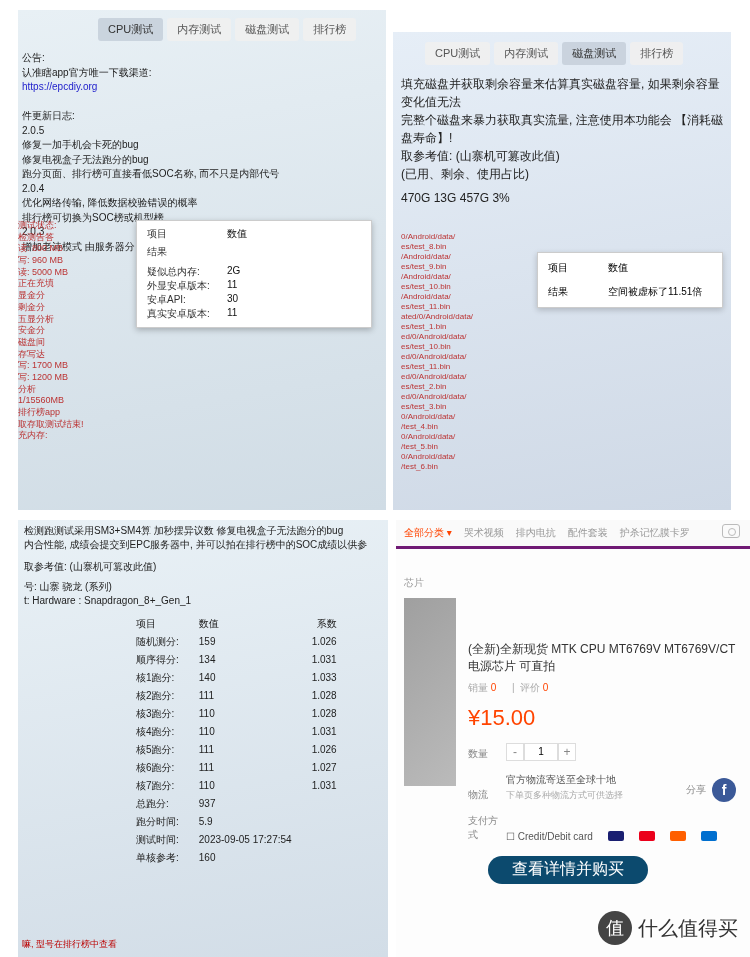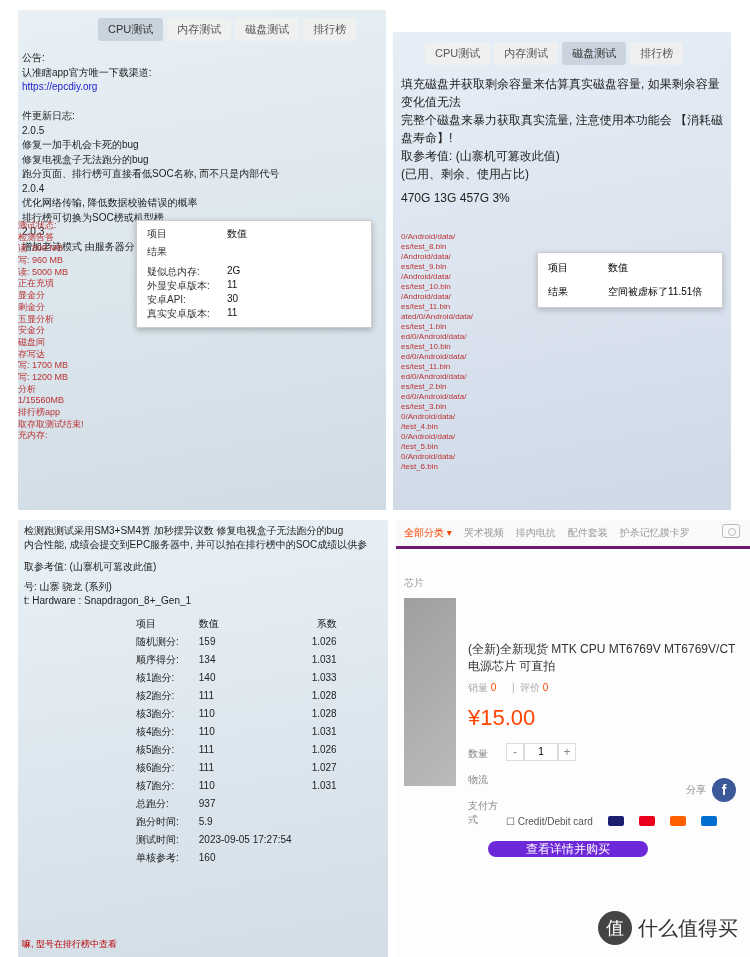--- a/index.html
+++ b/index.html
@@ -114,23 +114,23 @@
 .q4 .row .lbl { width: 38px; }
 .q4 .qtybox { display: flex; align-items: center; }
 .q4 .qtybox button { width: 18px; height: 18px; background: #fff; border: 1px solid #ddd; color: #888; font-size: 12px; line-height: 1; }
 .q4 .qtybox input { width: 34px; height: 18px; border: 1px solid #ddd; text-align: center; font-size: 10px; }
 .q4 .shipinfo { font-size: 10px; color: #555; }
 .q4 .shipinfo .sub { color: #aaa; font-size: 9px; display: block; margin-top: 2px; }
 .q4 .paymethods { display: inline-flex; align-items: center; gap: 15px; }
 .q4 .card-ico { display: inline-block; width: 16px; height: 10px; border-radius: 2px; }
 .q4 .buybtn {
   margin-top: 14px; margin-left: 20px;
-  width: 160px; height: 16px;
-  background: #6d28d9; color: #fff; border: none; border-radius: 16px;
-  font-size: 12px;
+  width: 160px; height: 28px;
+  background: #0c4a6e; color: #fff; border: none; border-radius: 16px;
+  font-size: 16px;
 }
 .q4 .sharefb {
   position: absolute; right: 14px; top: 258px;
   display: flex; align-items: center; gap: 6px;
   font-size: 10px; color: #888;
 }
 .q4 .fb {
   width: 24px; height: 24px; border-radius: 50%;
   background: #3b5998; color: #fff;
   display: inline-flex; align-items: center; justify-content: center;
@@ -399,20 +399,24 @@
       <span class="lbl">数量</span>
       <span class="qtybox">
         <button>-</button>
         <input value="1" style="">
         <button>+</button>
       </span>
     </div>
 
     <div class="row">
       <span class="lbl">物流</span>
+      <span class="shipinfo">
+        <span>官方物流寄送至全球十地</span>
+        <span class="sub">下单页多种物流方式可供选择</span>
+      </span>
     </div>
 
     <div class="row">
       <span class="lbl">支付方式</span>
       <span class="paymethods">
         <span style="color:#555;">☐ <span>Credit/Debit card</span></span>
         <span class="card-ico" style="background:#1a1f71;"></span>
         <span class="card-ico" style="background:#eb001b;"></span>
         <span class="card-ico" style="background:#ff5f00;"></span>
         <span class="card-ico" style="background:#006fcf;"></span>

